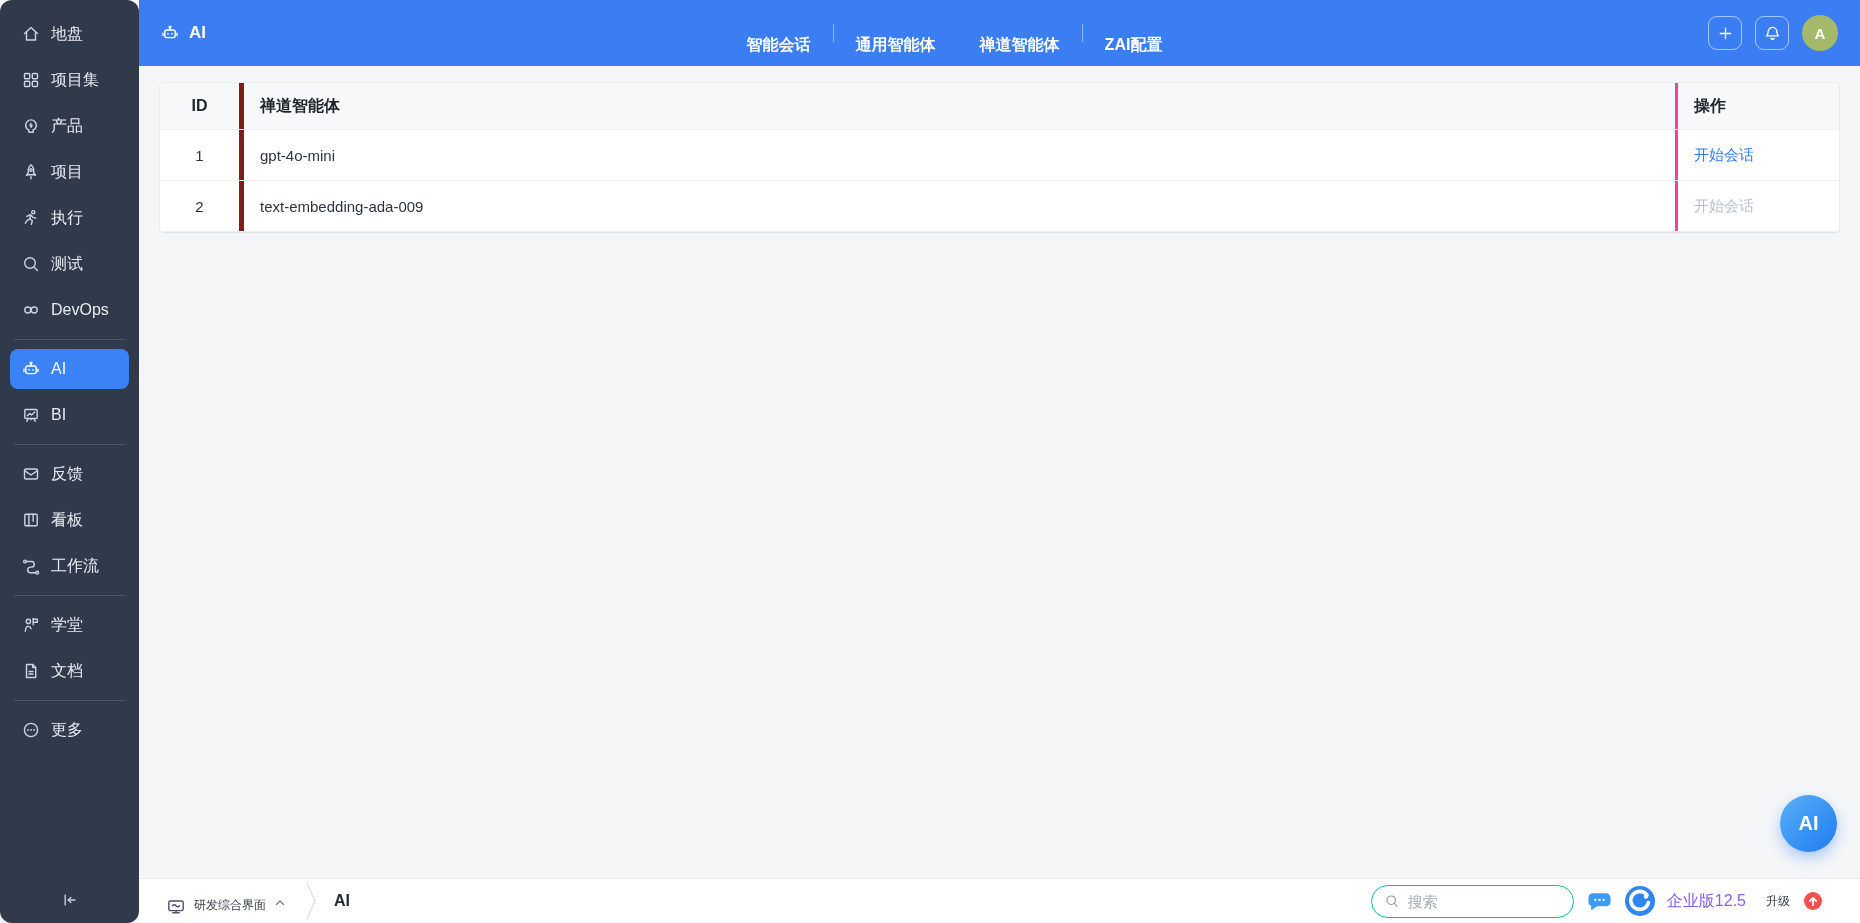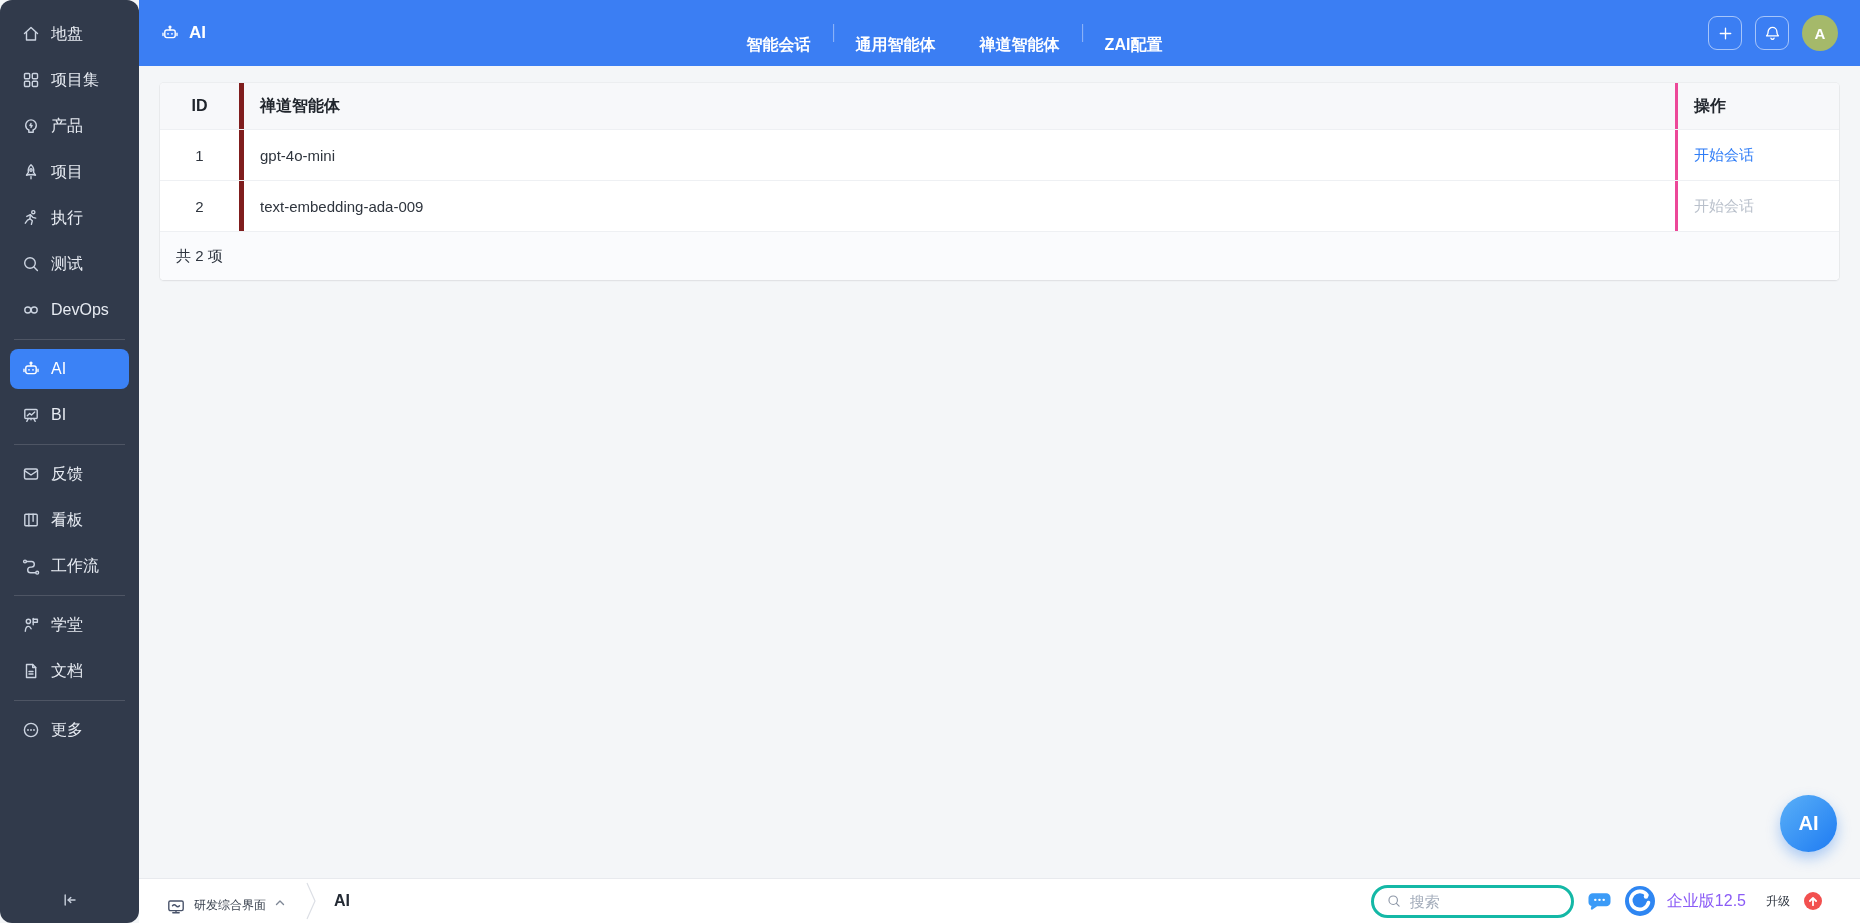--- a/index.html
+++ b/index.html
@@ -59,21 +59,21 @@
   
   .bottombar{height:45px;background:#fff;border-top:1px solid #e8eaee;display:flex;align-items:center;
              padding:0 38px 0 27px;flex-shrink:0;}
   .workspace{display:flex;align-items:flex-start;gap:8px;font-size:12px;color:#3a424f;cursor:pointer;margin-top:12px;}
   .workspace .ico{display:flex;color:#49536a;}
   .workspace .ico svg{width:20px;height:20px;}
   .caret{display:flex;color:#7e8795;}
   .crumb-divider{margin:0 17px 0 19px;display:flex;}
   .crumb-current{font-weight:bold;font-size:16px;color:#232a34;}
   .bottom-right{margin-left:auto;display:flex;align-items:center;gap:14px;}
-  .search-pill{width:203px;height:33px;border:3px solid #14b8a6;border-radius:17px;background:#fff;
+  .search-pill{width:203px;height:33px;border:1px solid #14b8a6;border-radius:17px;background:#fff;
                display:flex;align-items:center;padding:0 12px;gap:8px;}
   .search-pill .ico{display:flex;color:#8c96a6;}
   .search-pill .ico svg{width:16px;height:16px;}
   .search-pill input{border:none;outline:none;background:transparent;font-size:15px;color:#333;width:100%;}
   .search-pill input::placeholder{color:#a4adbb;}
   .chat-ico,.logo-ico,.badge-ico{display:flex;cursor:pointer;}
   .edition{font-size:16px;color:#8b5cf6;margin-left:-2px;}
   .upgrade{font-size:12px;color:#2c333e;margin-left:6px;cursor:pointer;}
 
   
@@ -326,23 +326,20 @@
               </div>
             </div>
             <div class="trow data-row">
               <div class="cell cell-id">2</div>
               <div class="cell cell-name">text-embedding-ada-009</div>
               <div class="cell cell-action">
                 <a class="link disabled">开始会话</a>
               </div>
             </div>
           </div>
-        <div class="tfoot">
-          <span>共 2 项</span>
-        </div>
       </div>
     </main>
 
     <footer class="bottombar">
       <div class="workspace">
         <span class="ico">
             <svg viewBox="0 0 20 20" fill="none" stroke="currentColor" stroke-width="1.4" stroke-linecap="round" stroke-linejoin="round">
               <rect x="2.8" y="4" width="14.4" height="9.6" rx="1.5"></rect>
               <path d="M6.5 8.8 q1.75 -2 3.5 0 t3.5 0"></path>
               <path d="M10 13.6 v2.2 M6.8 15.8 h6.4"></path>

